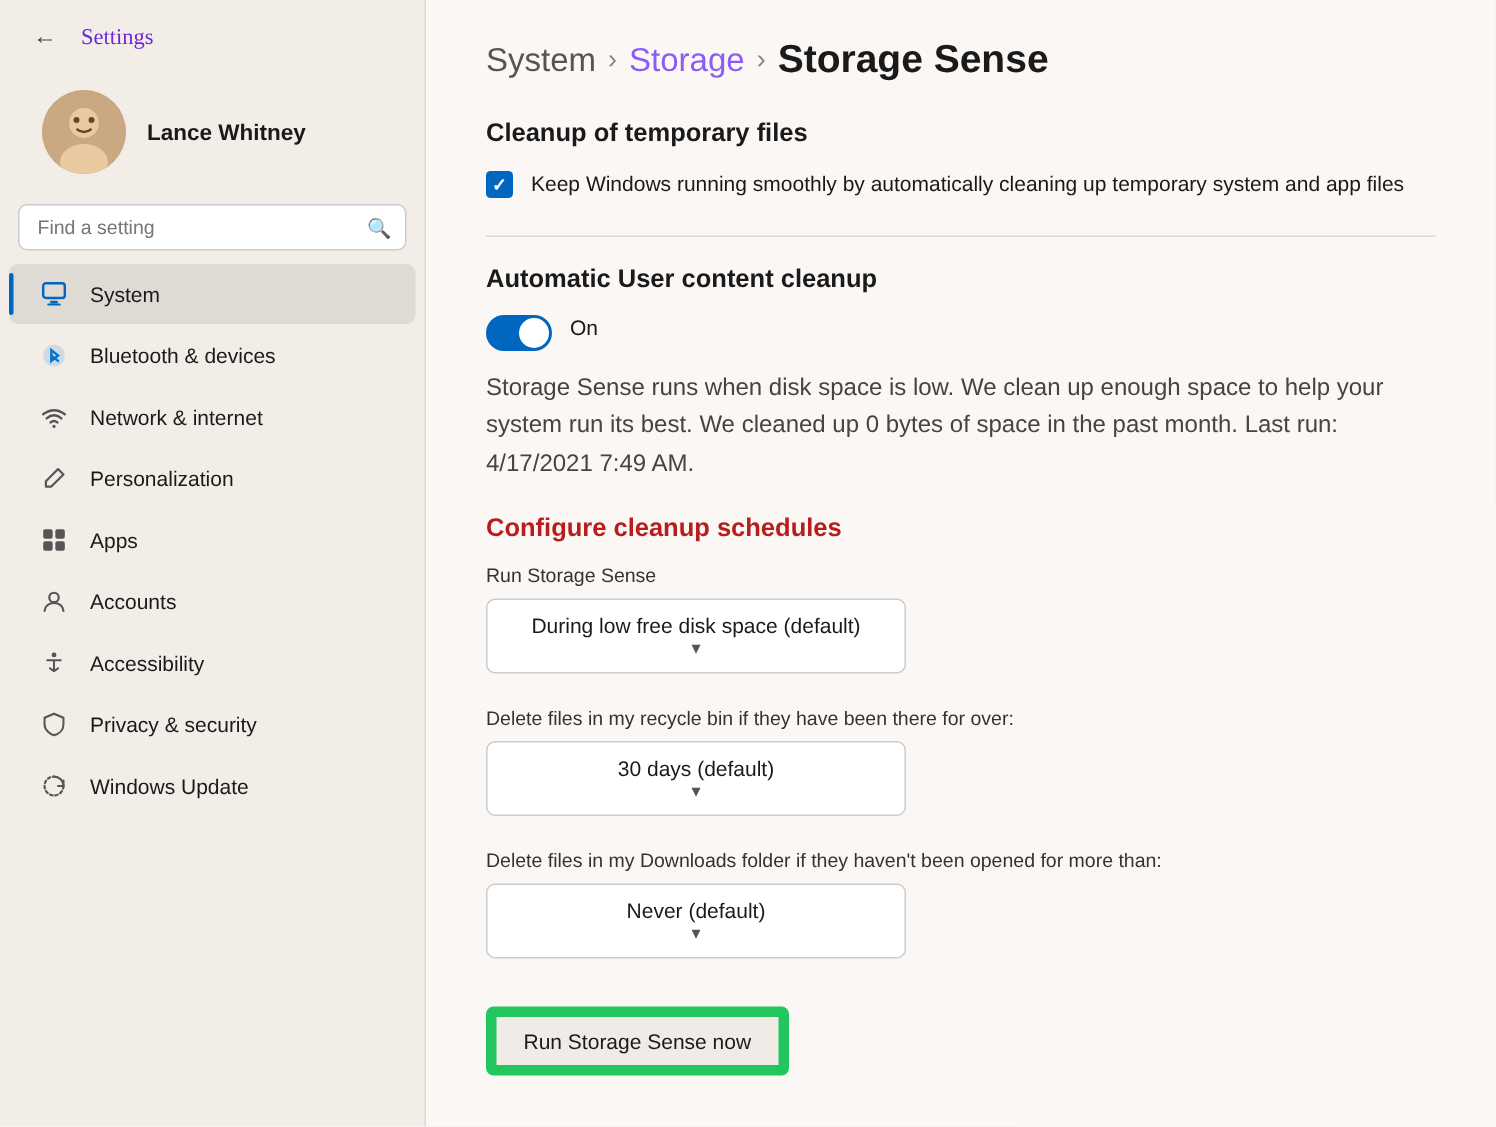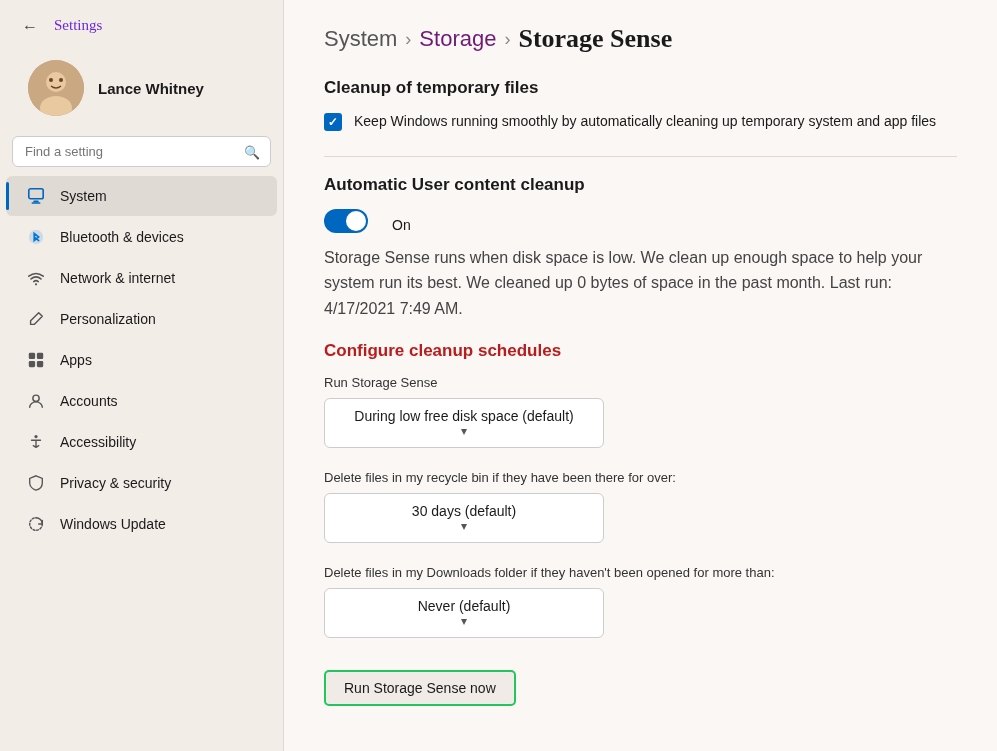--- a/index.html
+++ b/index.html
@@ -162,29 +162,28 @@
     }
 
     .breadcrumb-system {
       font-size: 22px;
       color: #555;
       font-weight: 300;
     }
 
     .breadcrumb-storage {
       font-size: 22px;
-      color: #701a75;
+      color: #8b5cf6;
       font-weight: 300;
     }
 
     .breadcrumb-current {
       font-size: 26px;
       color: #1a1a1a;
       font-weight: 600;
-      font-family: Liberation Serif, serif;
     }
 
     .breadcrumb-sep {
       font-size: 18px;
       color: #888;
     }
 
     .section-title {
       font-size: 17px;
       font-weight: 600;
@@ -226,22 +225,22 @@
     }
 
     .divider {
       border: none;
       border-top: 1px solid #e0d8d0;
       margin: 10px 0 18px 0;
     }
 
     .toggle-row {
       display: flex;
-      align-items: flex-end;
-      gap: 24px;
+      align-items: flex-start;
+      gap: 12px;
       margin-bottom: 12px;
     }
 
     .toggle {
       width: 44px;
       height: 24px;
       background: #0067c0;
       border-radius: 12px;
       position: relative;
       cursor: pointer;
@@ -301,21 +300,21 @@
     }
 
     .dropdown-arrow {
       color: #555;
       font-size: 12px;
     }
 
     .run-btn {
       padding: 8px 18px;
       background: #f0ebe6;
-      border: 2px solid #22c55e;
+      border: 7px solid #22c55e;
       border-radius: 5px;
       font-size: 14px;
       cursor: pointer;
       color: #1a1a1a;
       margin-top: 10px;
     }
   </style>
 </head>
 <body>
 

